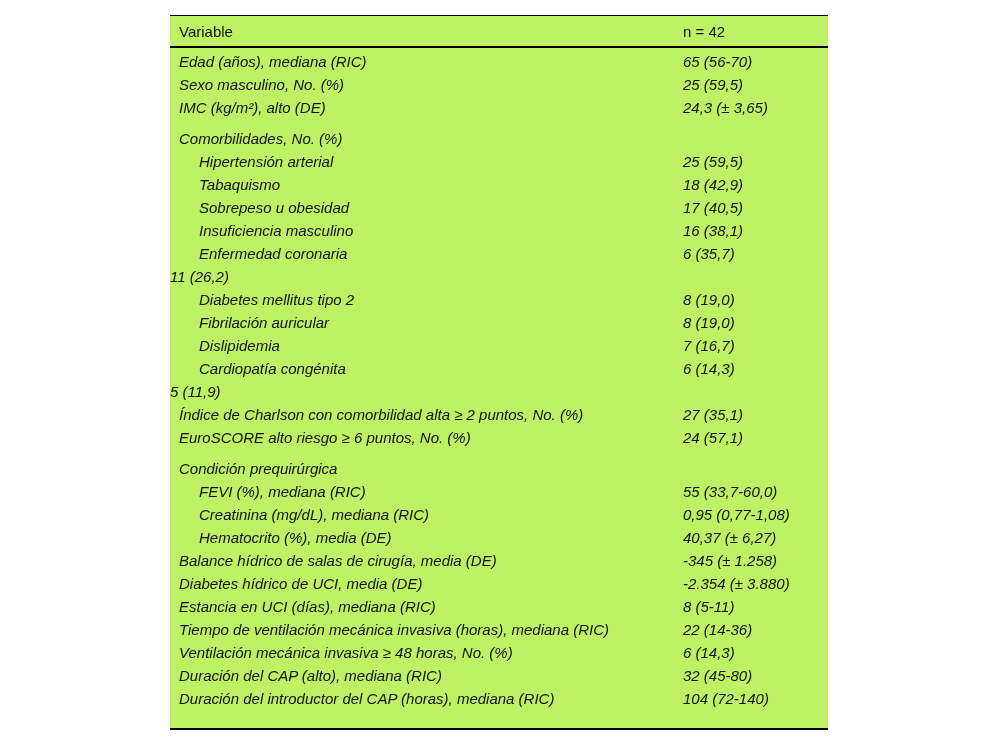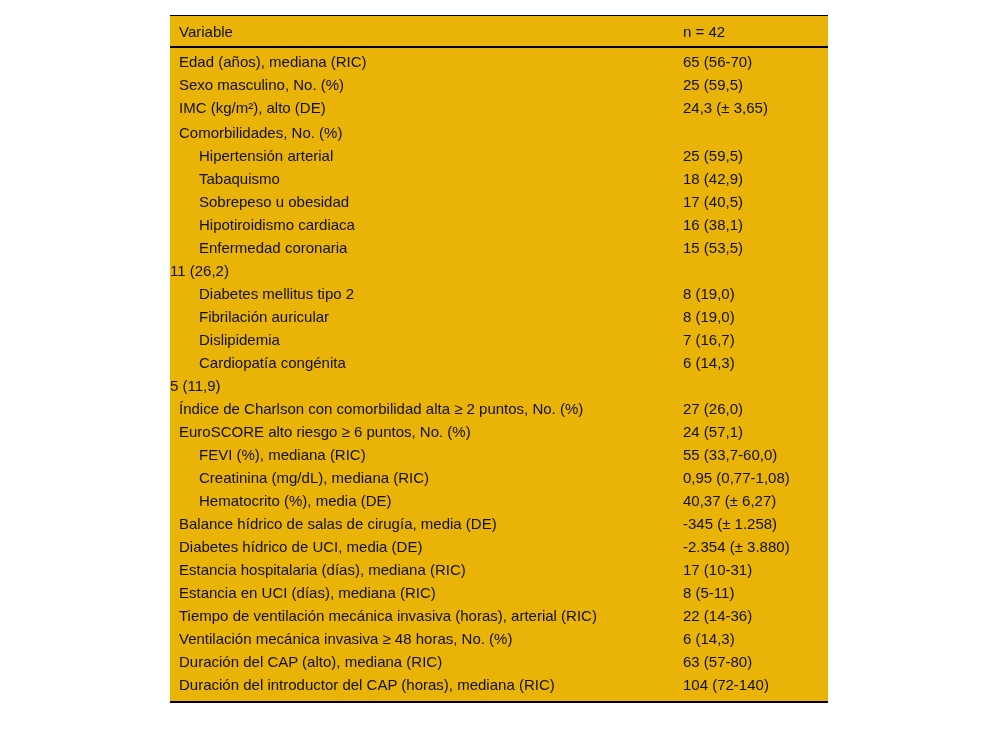--- a/index.html
+++ b/index.html
@@ -15,42 +15,43 @@
     color: #111111;
     overflow: hidden;
   }
   .table {
     position: absolute;
     left: 170px;
     top: 15px;
     width: 658px;
     border-top: 1px solid #000;
     border-bottom: 2px solid #000;
-    background: #eab308;
+    background: #bef264;
   }
   .thead {
     display: flex;
     align-items: center;
     height: 30px;
     border-bottom: 2px solid #000;
     font-size: 15px;
   }
   .tbody {
-    padding: 2px 0 5px 0;
+    padding: 2px 0 18px 0;
+    font-style: italic;
   }
   .row {
     display: flex;
     align-items: center;
     height: 23px;
     font-size: 15px;
     line-height: 23px;
     white-space: nowrap;
   }
   .row.section {
-    margin-top: 2px;
+    margin-top: 8px;
   }
   .col-label {
     flex: 0 0 513px;
     width: 513px;
     box-sizing: border-box;
     padding-left: 9px;
     overflow: visible;
   }
   .row.indent .col-label {
     padding-left: 29px;
@@ -98,27 +99,27 @@
     <span class="col-label">Tabaquismo</span>
     <span class="col-value">18 (42,9)</span>
   </div>
 
   <div class="row indent">
     <span class="col-label">Sobrepeso u obesidad</span>
     <span class="col-value">17 (40,5)</span>
   </div>
 
   <div class="row indent">
-    <span class="col-label">Hipotiroidismo cardiaca</span>
+    <span class="col-label">Insuficiencia masculino</span>
     <span class="col-value">16 (38,1)</span>
   </div>
 
   <div class="row indent">
     <span class="col-label">Enfermedad coronaria</span>
-    <span class="col-value">15 (53,5)</span>
+    <span class="col-value">6 (35,7)</span>
   </div>
 
   <div class="row indent">
     <span class="col-value">11 (26,2)</span>
   </div>
 
   <div class="row indent">
     <span class="col-label">Diabetes mellitus tipo 2</span>
     <span class="col-value">8 (19,0)</span>
   </div>
@@ -137,28 +138,32 @@
     <span class="col-label">Cardiopatía congénita</span>
     <span class="col-value">6 (14,3)</span>
   </div>
 
   <div class="row indent">
     <span class="col-value">5 (11,9)</span>
   </div>
 
   <div class="row">
     <span class="col-label">Índice de Charlson con comorbilidad alta ≥ 2 puntos, No. (%)</span>
-    <span class="col-value">27 (26,0)</span>
+    <span class="col-value">27 (35,1)</span>
   </div>
 
   <div class="row">
     <span class="col-label">EuroSCORE alto riesgo ≥ 6 puntos, No. (%)</span>
     <span class="col-value">24 (57,1)</span>
   </div>
 
+  <div class="row section">
+    <span class="col-label">Condición prequirúrgica</span>
+    <span class="col-value"></span>
+  </div>
 
   <div class="row indent">
     <span class="col-label">FEVI (%), mediana (RIC)</span>
     <span class="col-value">55 (33,7-60,0)</span>
   </div>
 
   <div class="row indent">
     <span class="col-label">Creatinina (mg/dL), mediana (RIC)</span>
     <span class="col-value">0,95 (0,77-1,08)</span>
   </div>
@@ -171,43 +176,39 @@
   <div class="row">
     <span class="col-label">Balance hídrico de salas de cirugía, media (DE)</span>
     <span class="col-value">-345 (± 1.258)</span>
   </div>
 
   <div class="row">
     <span class="col-label">Diabetes hídrico de UCI, media (DE)</span>
     <span class="col-value">-2.354 (± 3.880)</span>
   </div>
 
-  <div class="row">
-    <span class="col-label">Estancia hospitalaria (días), mediana (RIC)</span>
-    <span class="col-value">17 (10-31)</span>
-  </div>
 
   <div class="row">
     <span class="col-label">Estancia en UCI (días), mediana (RIC)</span>
     <span class="col-value">8 (5-11)</span>
   </div>
 
   <div class="row">
-    <span class="col-label">Tiempo de ventilación mecánica invasiva (horas), arterial (RIC)</span>
+    <span class="col-label">Tiempo de ventilación mecánica invasiva (horas), mediana (RIC)</span>
     <span class="col-value">22 (14-36)</span>
   </div>
 
   <div class="row">
     <span class="col-label">Ventilación mecánica invasiva ≥ 48 horas, No. (%)</span>
     <span class="col-value">6 (14,3)</span>
   </div>
 
   <div class="row">
     <span class="col-label">Duración del CAP (alto), mediana (RIC)</span>
-    <span class="col-value">63 (57-80)</span>
+    <span class="col-value">32 (45-80)</span>
   </div>
 
   <div class="row">
     <span class="col-label">Duración del introductor del CAP (horas), mediana (RIC)</span>
     <span class="col-value">104 (72-140)</span>
   </div>
 </div>
 </div>
 
 </body></html>

